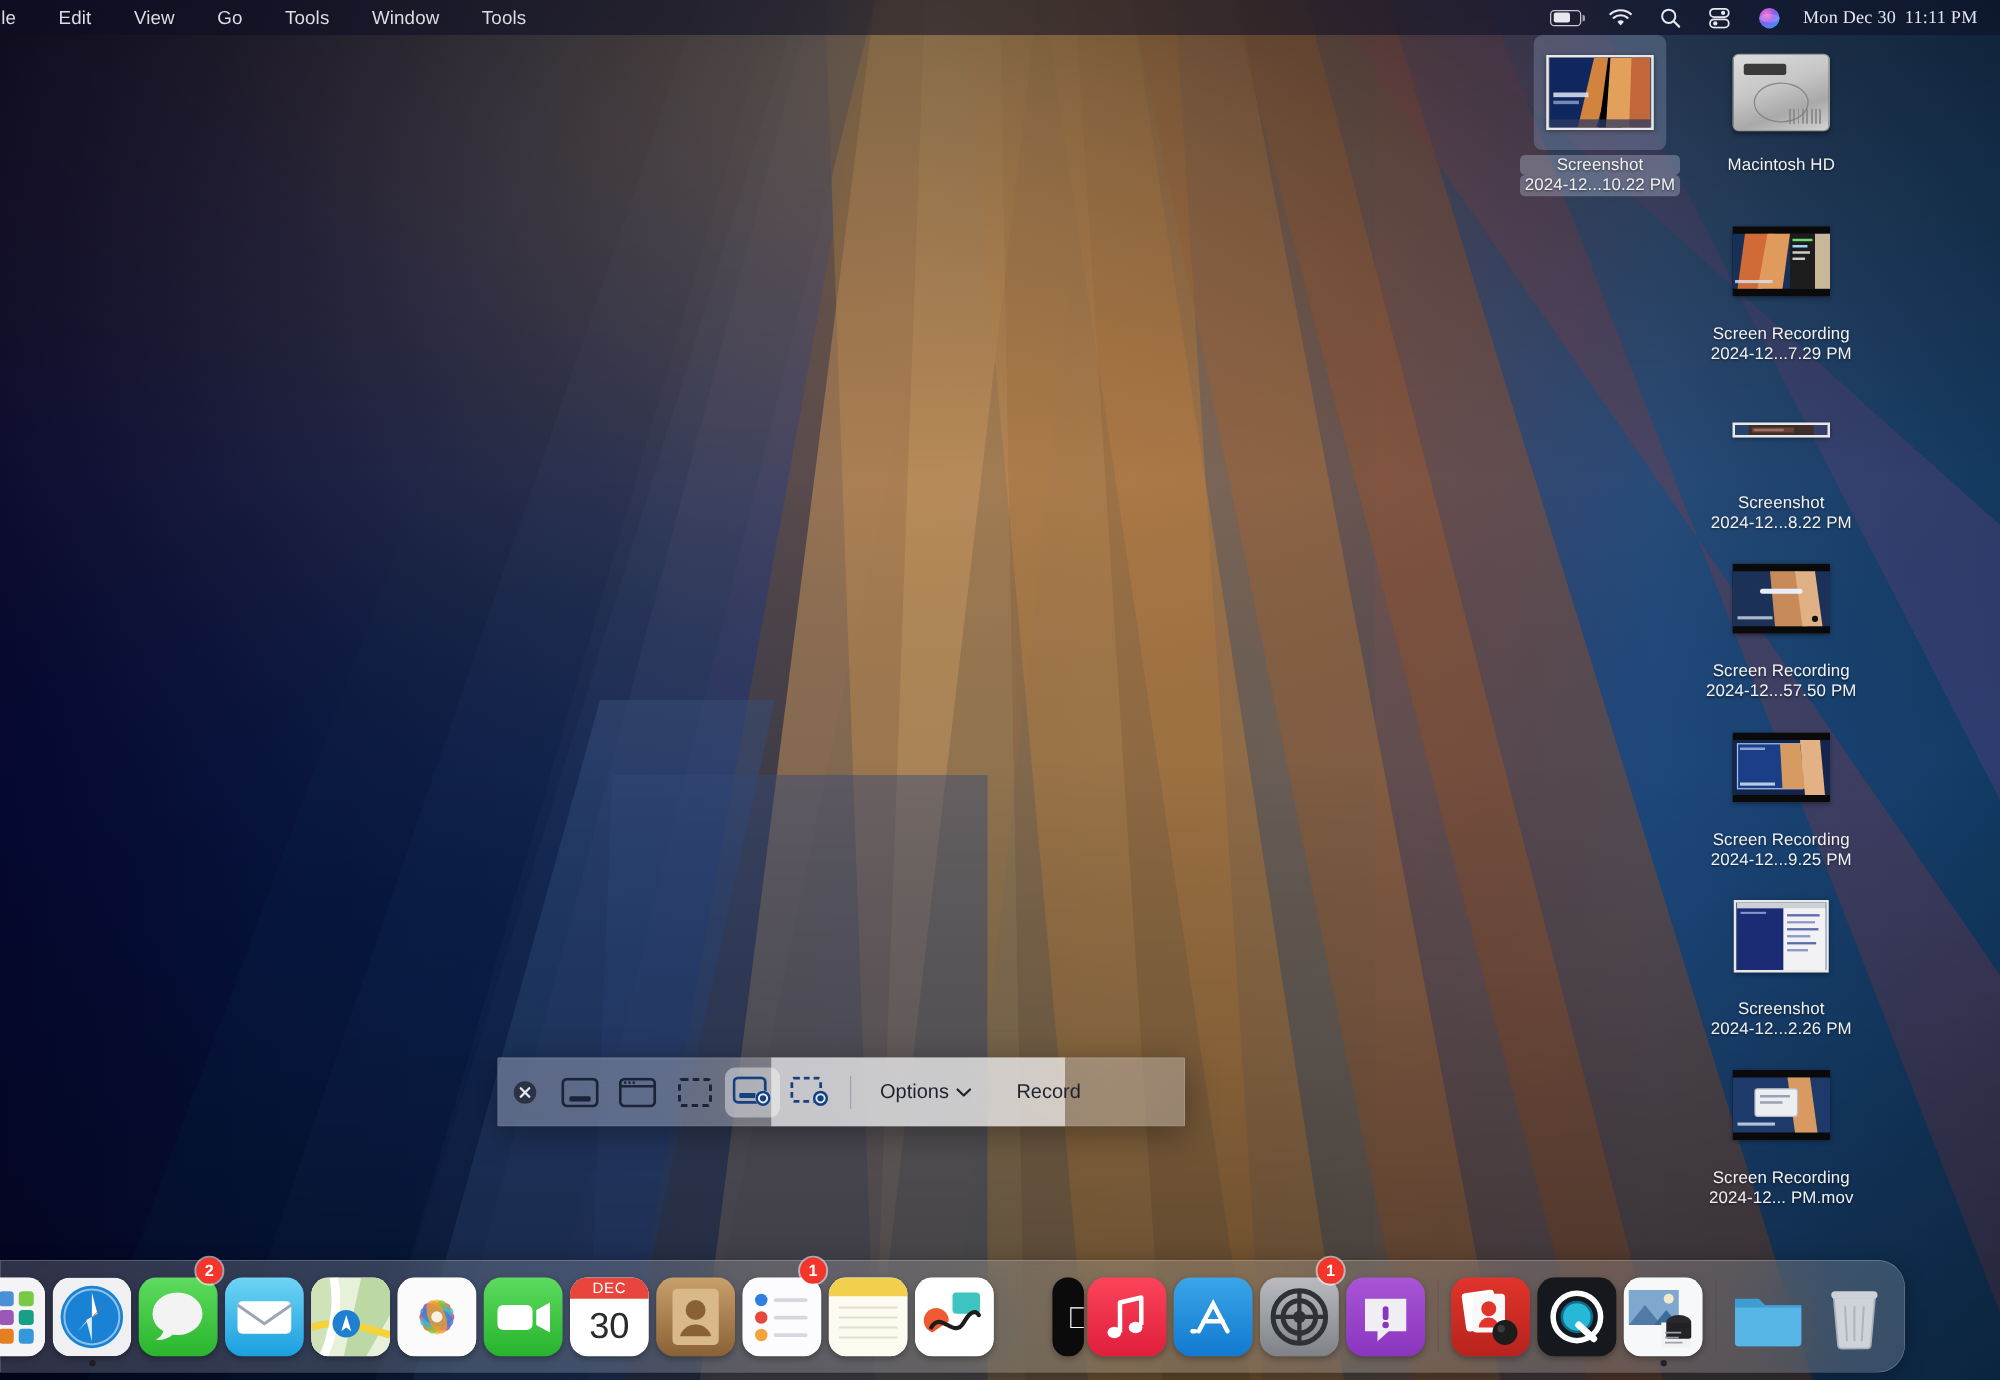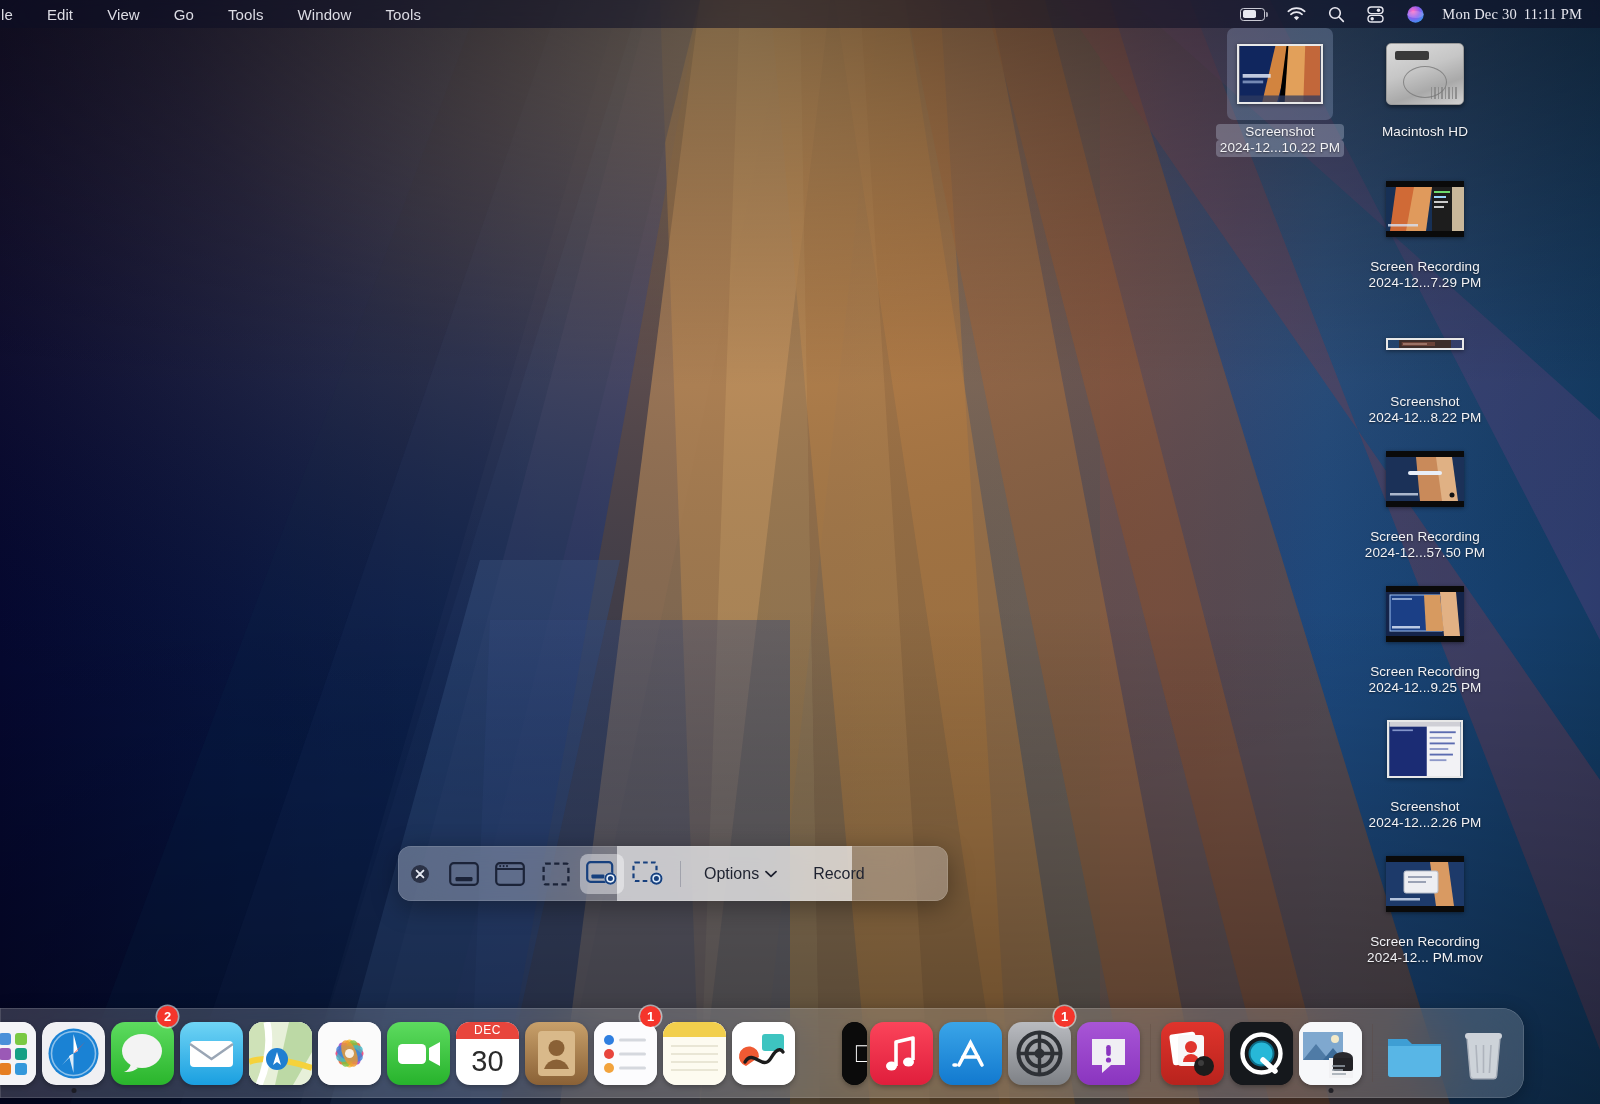--- a/index.html
+++ b/index.html
@@ -76,21 +76,21 @@
   .hd:before { content:""; position:absolute; left:8px; top:7px; width:34px; height:9px;
     background:#3a3a3a; border-radius:2px; }
   .hd:after { content:""; position:absolute; left:16px; top:22px; width:42px; height:30px;
     border:1.5px solid rgba(120,120,120,.8); border-radius:50%; }
   .hd .vents { position:absolute; right:6px; bottom:5px; width:26px; height:12px;
     background:repeating-linear-gradient(90deg,#8e8e8e 0 1.5px, transparent 1.5px 3.5px); }
 
   
   #shot-toolbar {
     position:absolute; left:398px; top:846px; width:550px; height:55px;
-    border-radius:13px;
+    border-radius:1px;
     background:rgba(238,238,244,0.30);
     backdrop-filter:blur(26px);
     box-shadow:0 6px 26px rgba(0,0,0,.35), inset 0 0 0 .5px rgba(255,255,255,.22);
     display:flex; align-items:flex-end;
     z-index:50;
     overflow:hidden;
   }
   .tb-inner { display:flex; align-items:center; width:100%; height:100%; padding:0 0 0 9px; position:relative; z-index:2; }
   .tb-close { width:26px; height:26px; margin-right:8px; display:flex; align-items:center; justify-content:center; }
   .tb-btn {

